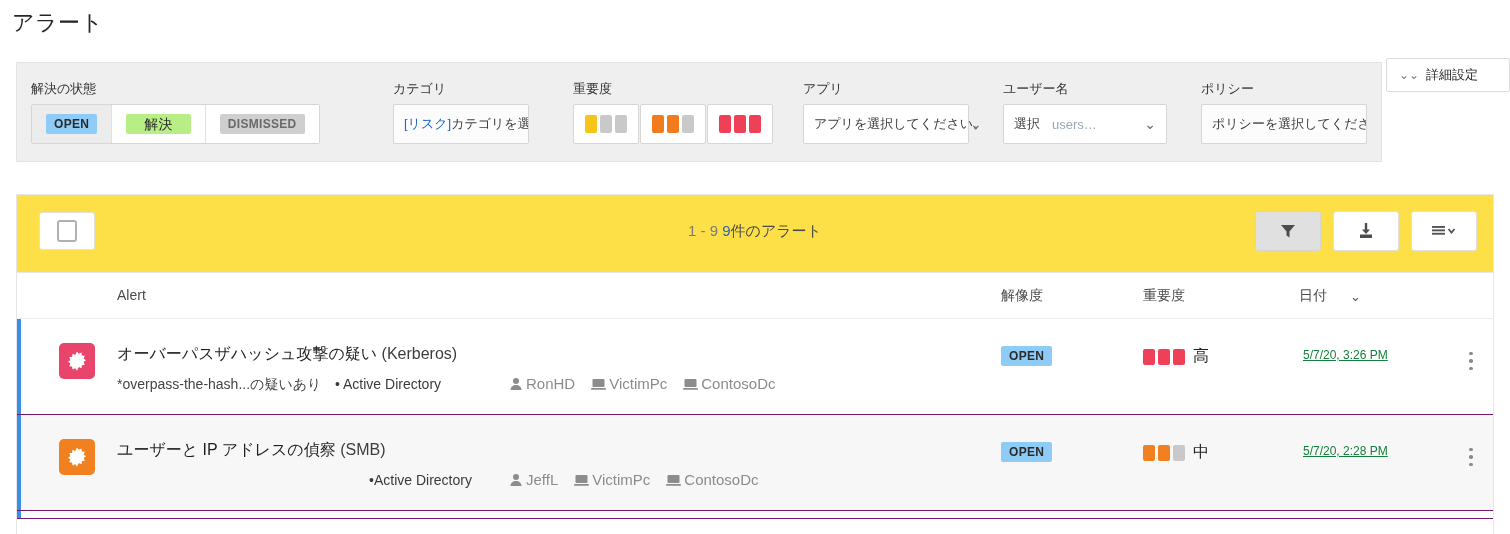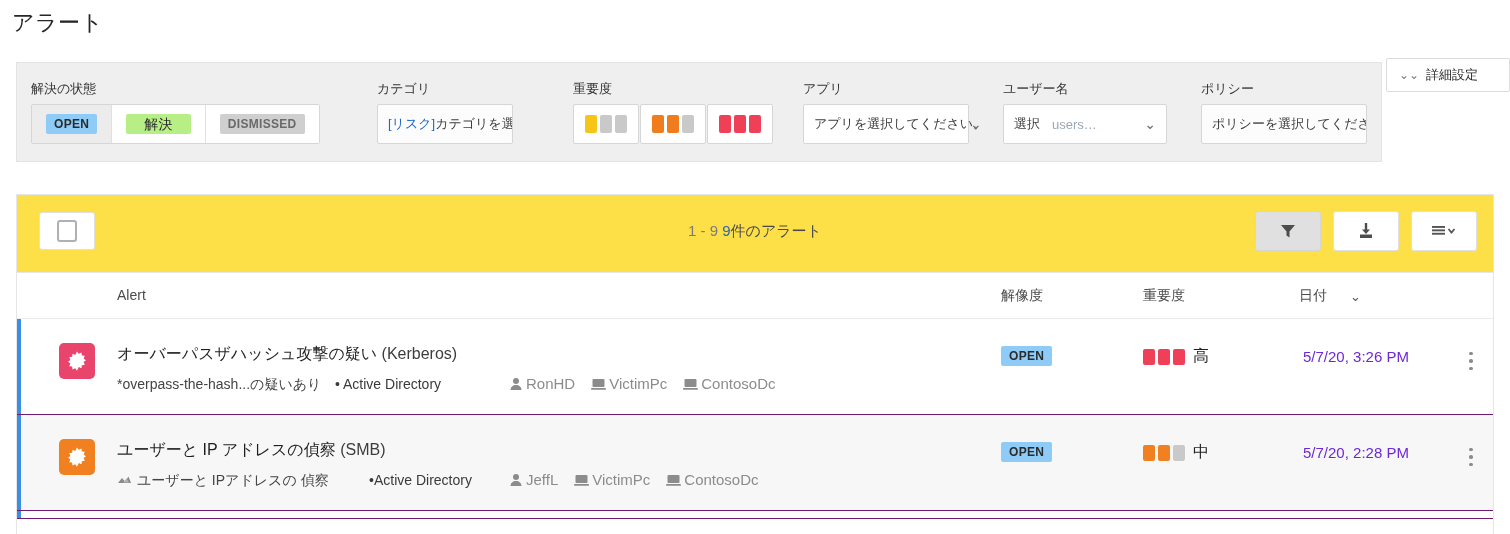--- a/index.html
+++ b/index.html
@@ -141,21 +141,21 @@
   .entities {
     position:absolute; top:56px; display:flex; gap:16px; font-size:15px; color:#8c8c8c;
     white-space:nowrap; align-items:center;
   }
   .entity { display:flex; align-items:center; gap:3px; }
   .resolution { position:absolute; left:984px; top:27px; }
   .sev-cell { position:absolute; left:1126px; top:27px; display:flex; align-items:center; gap:8px; }
   .sev-cell .sev-bars { display:flex; gap:3px; }
   .sev-cell .sev-bar { width:12px;height:16px;border-radius:2px;background:#c9c9c9; }
   .sev-label { font-size:16px; color:#1f1f1f; }
-  .date-cell { position:absolute; left:1286px; top:29px; font-size:15px; color:#6d28d9; white-space:nowrap; }
+  .date-cell { position:absolute; left:1286px; top:29px; font-size:12px; color:#15803d; white-space:nowrap;text-decoration:underline; }
   .kebab { position:absolute; left:1444px; top:24px; width:20px; height:36px;
            display:flex; flex-direction:column; align-items:center; justify-content:center; gap:4px; cursor:pointer;}
   .kebab i { width:3.5px;height:3.5px;border-radius:50%;background:#8b8b8b; display:block;}
 </style>
 </head>
 <body>
 
 <div class="page">
 
   <div class="page-title">アラート</div>
@@ -170,21 +170,21 @@
         </div>
         <div class="seg-item">
           <span class="pill pill-resolved">解決</span>
         </div>
         <div class="seg-item">
           <span class="pill pill-dismissed">DISMISSED</span>
         </div>
       </div>
     </div>
 
-    <div class="filter-group" style="left:360px;">
+    <div class="filter-group" style="left:376px;">
       <div class="filter-label">カテゴリ</div>
       <div class="textbox" style="width:136px;">
         <span class="ph-accent">[リスク]</span>
           <span> カテゴリを選択します。…</span>
       </div>
     </div>
 
     <div class="filter-group" style="left:556px;">
       <div class="filter-label">重要度</div>
       <div class="sev-seg">
@@ -346,29 +346,20 @@
       <div class="row-accent"></div>
       <div class="row-icon" style="background:#f08020;">
         <svg class="sunburst" viewBox="0 0 24 24">
           <path fill="#ffffff" d="M12 1.5l1.9 2.6 3-1.3.4 3.2 3.2.4-1.3 3 2.6 1.9-2.6 1.9 1.3 3-3.2.4-.4 3.2-3-1.3L12 22.5l-1.9-2.6-3 1.3-.4-3.2-3.2-.4 1.3-3L2.2 12.7l2.6-1.9-1.3-3 3.2-.4.4-3.2 3 1.3z"></path>
         </svg>
       </div>
       <div class="row-title">
         <span>ユーザーと IP アドレスの偵察</span>
         <span class="suffix">(SMB)</span>
       </div>
-      <div class="row-sub">
-        <span class="cat-icon">
-          <svg width="15" height="12" viewBox="0 0 15 12">
-              <path d="M1 9 L5 4 L8 7.5 L11.5 2.5 L14 9 Z" fill="#8a8a8a"></path>
-              <path d="M6 8.5 L9.5 4.5 L12 8.5 Z" fill="#b5b5b5"></path>
-            </svg>
-        </span>
-        <span>ユーザーと IPアドレスの 偵察</span>
-      </div>
       <div class="row-source" style="left:352px;">•Active Directory</div>
       <div class="entities" style="left:492px;">
         <span class="entity">
           <svg width="14" height="14" viewBox="0 0 14 14">
               <circle cx="7" cy="4" r="3" fill="#8c8c8c"></circle>
               <path d="M1.5 13c0-3 2.5-5 5.5-5s5.5 2 5.5 5z" fill="#8c8c8c"></path>
             </svg>
           <span>JeffL</span>
         </span>
         <span class="entity">

